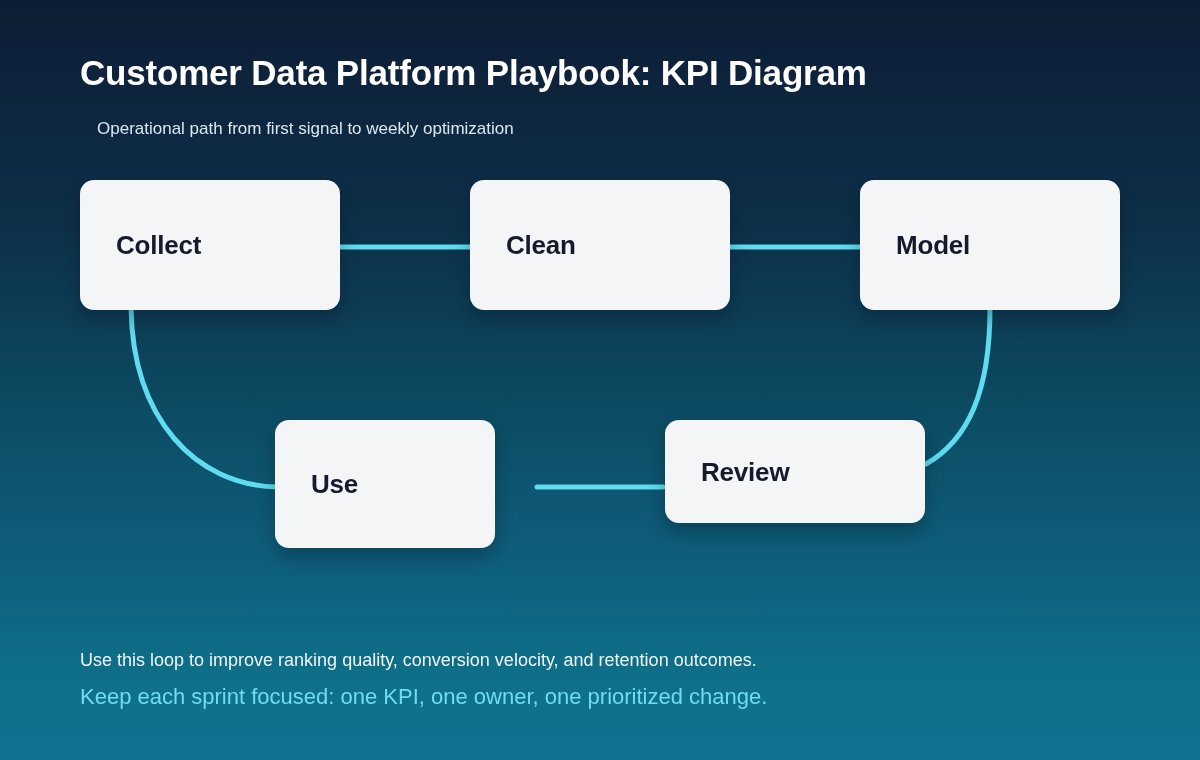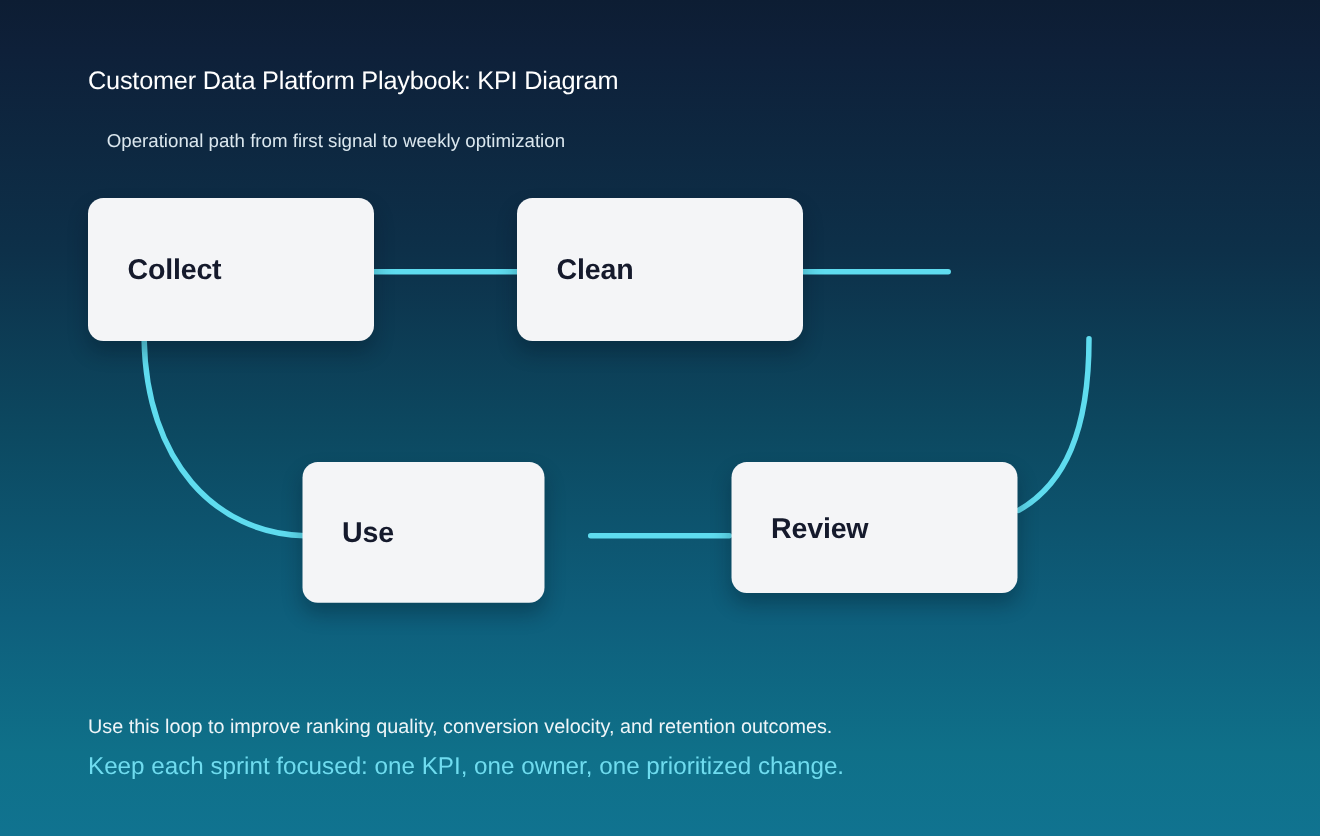--- a/index.html
+++ b/index.html
@@ -31,23 +31,23 @@
 
   
   .header {
     position: absolute;
     left: 80px;
     top: 52px;
     width: 1040px;
   }
   .title {
     margin: 0;
-    font-size: 23px;
+    font-size: 35px;
     line-height: 42px;
-    font-weight: normal;
+    font-weight: bold;
     color: #ffffff;
     letter-spacing: -0.2px;
     white-space: nowrap;
   }
   .subtitle {
     margin: 17px;
     padding-top: 7px;
     font-size: 17px;
     line-height: 22px;
     font-weight: normal;
@@ -87,21 +87,21 @@
     font-weight: bold;
     color: #151a2c;
     letter-spacing: -0.2px;
     white-space: nowrap;
   }
 
   #node-collect { left: 80px;  top: 180px; width: 260px; height: 130px; }
   #node-clean   { left: 470px; top: 180px; width: 260px; height: 130px; }
   #node-model   { left: 860px; top: 180px; width: 260px; height: 130px; }
   #node-use     { left: 275px; top: 420px; width: 220px; height: 128px; }
-  #node-review  { left: 665px; top: 420px; width: 260px; height: 119px; }
+  #node-review  { left: 665px; top: 420px; width: 260px; height: 103px; }
 
   
   .footer {
     position: absolute;
     left: 80px;
     top: 648px;
     width: 1040px;
   }
   .footer-primary {
     margin: 0;
@@ -142,20 +142,23 @@
     </svg>
 
     <div class="node" id="node-clean">
       <span class="node-label">Clean</span>
     </div>
 
     <div class="node" id="node-collect">
       <span class="node-label">Collect</span>
     </div>
 
+    <div class="node" id="node-model">
+      <span class="node-label">Model</span>
+    </div>
 
     <div class="node" id="node-use">
       <span class="node-label">Use</span>
     </div>
 
     <div class="node" id="node-review">
       <span class="node-label">Review</span>
     </div>
 
   </div>

